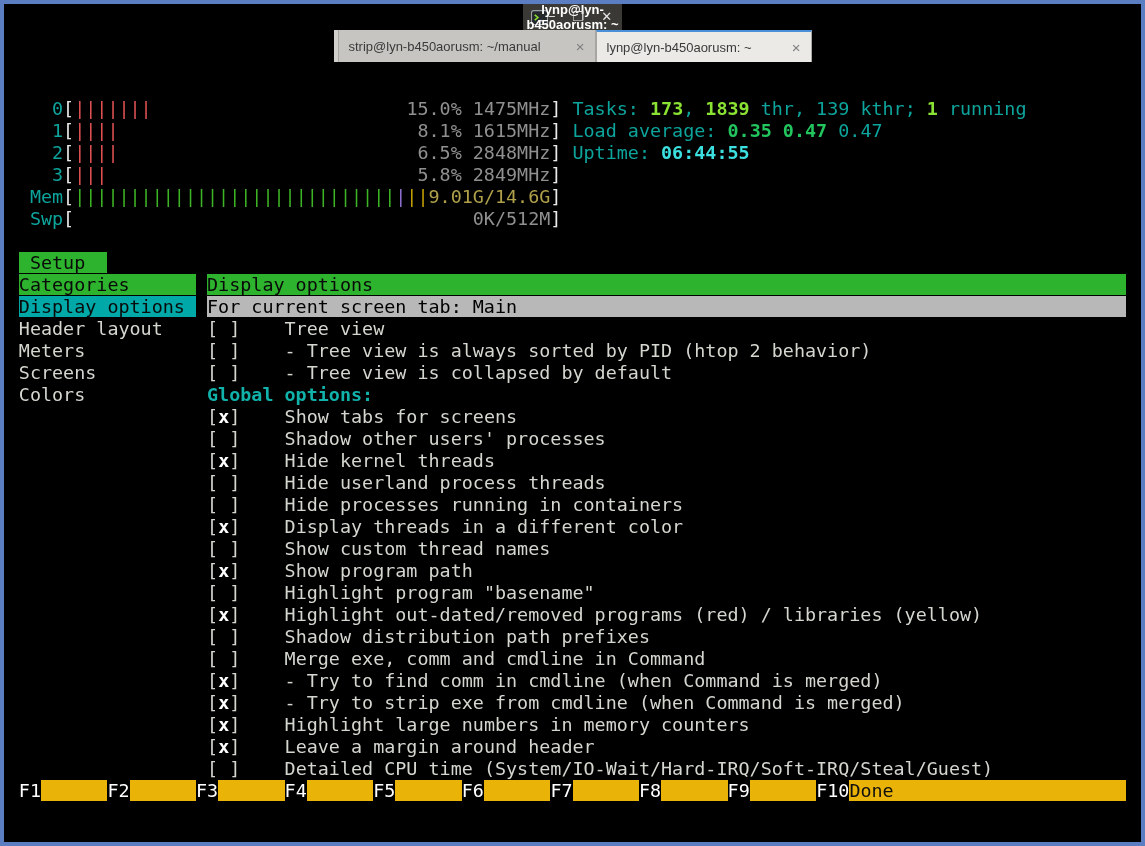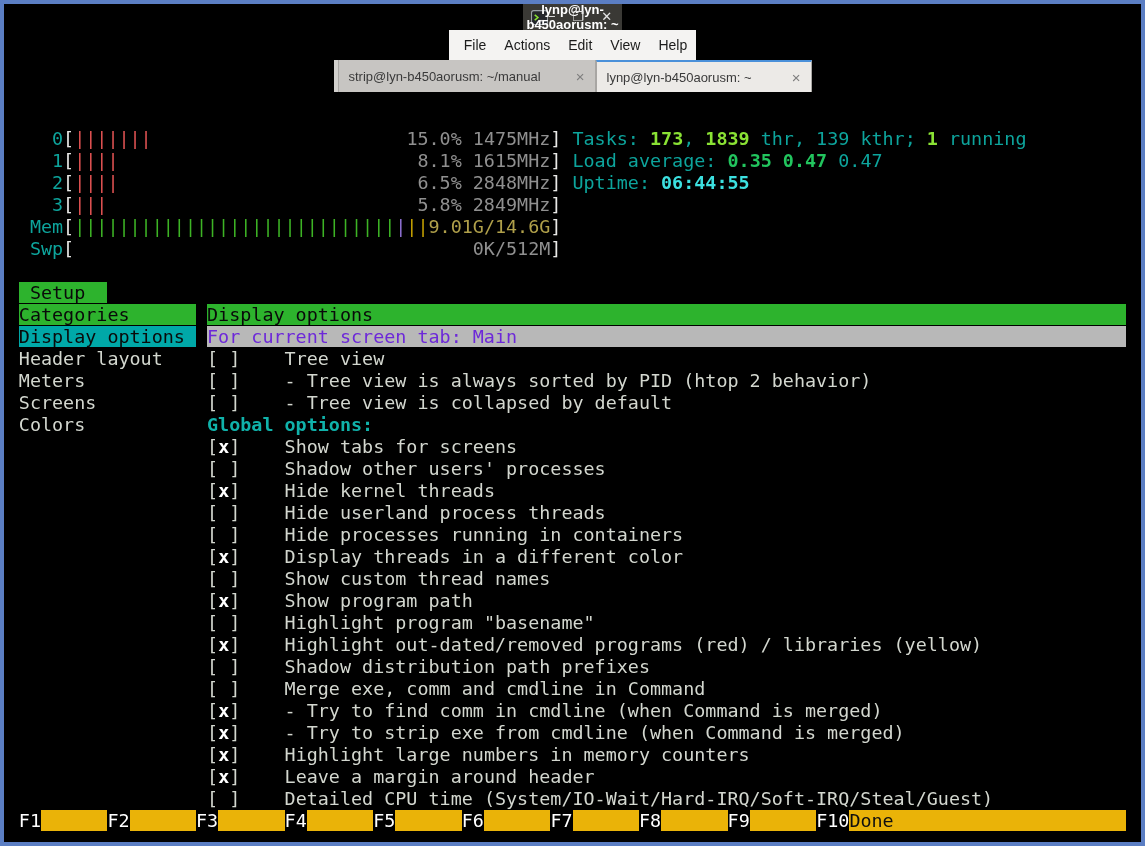--- a/index.html
+++ b/index.html
@@ -77,21 +77,21 @@
   .c-rd  { color:#e05252; }
   .c-gn  { color:#3db425; }
   .c-pu  { color:#8d6fd0; }
   .c-yl  { color:#c4a000; }
   .c-ylt { color:#b0a04a; }
   .c-br  { color:#e8e8e6; }
   .c-bx  { color:#d3d7cf; }
   .c-xx  { color:#ffffff; font-weight:bold; }
   .c-hg  { background:#2db32d; color:#0a0a0a;margin-top:45px; }
   .c-hc  { background:#00a8a8; color:#0a0a0a; }
-  .c-hs  { background:#b8b8b8; color:#6d28d9; }
+  .c-hs  { background:#b8b8b8; color:#000000; }
   .c-tab { background:#2db32d; color:#0a0a0a; }
   .c-gob { color:#10b2aa; font-weight:bold; }
   .c-fk  { color:#ffffff; }
   .c-fl  { background:#eab308; color:#101010; }
 </style>
 </head>
 <body>
 
 <div class="window">
 
@@ -104,27 +104,20 @@
       </svg>
     </span>
     <span class="title">lynp@lyn-b450aorusm: ~</span>
     <span class="controls">
       <span>−</span>
       <span>❐</span>
       <span>✕</span>
     </span>
   </div>
 
-  <div class="menubar">
-    <span class="mitem">File</span>
-    <span class="mitem">Actions</span>
-    <span class="mitem">Edit</span>
-    <span class="mitem">View</span>
-    <span class="mitem">Help</span>
-  </div>
 
   <div class="tabbar">
     <div class="tab t1">
       <span>strip@lyn-b450aorusm: ~/manual</span>
       <span class="tclose">×</span>
     </div>
     <div class="tab t2 active">
       <span>lynp@lyn-b450aorusm: ~</span>
       <span class="tclose">×</span>
     </div>

